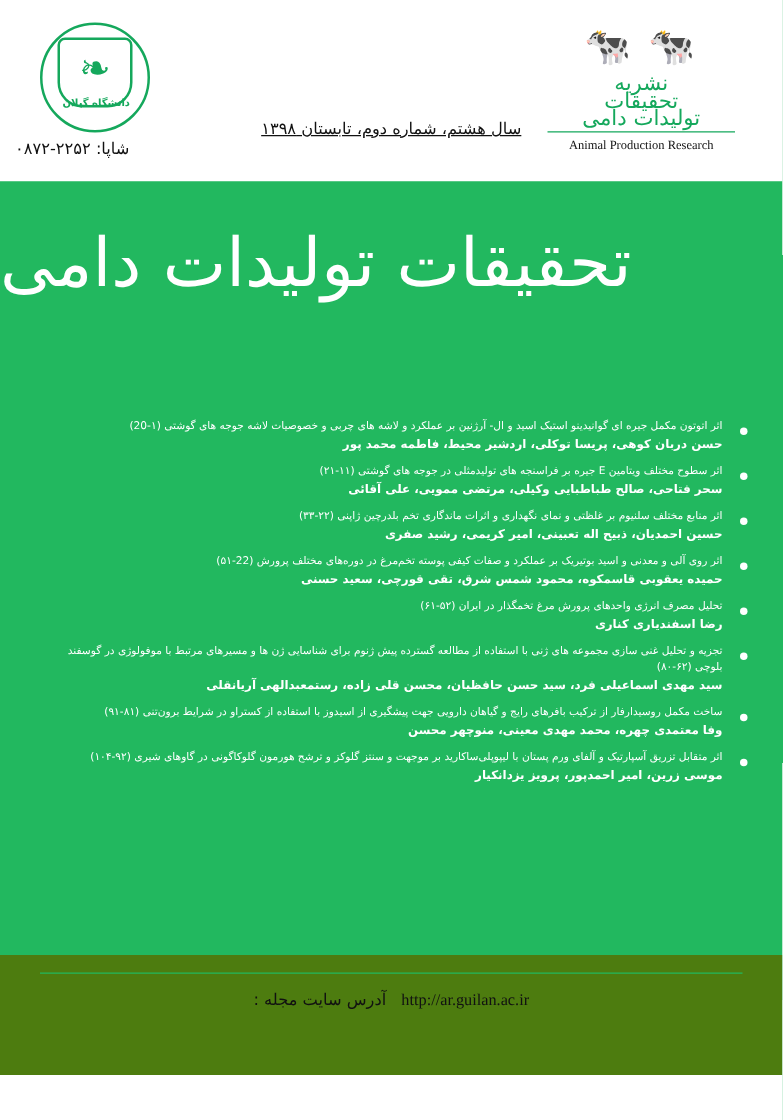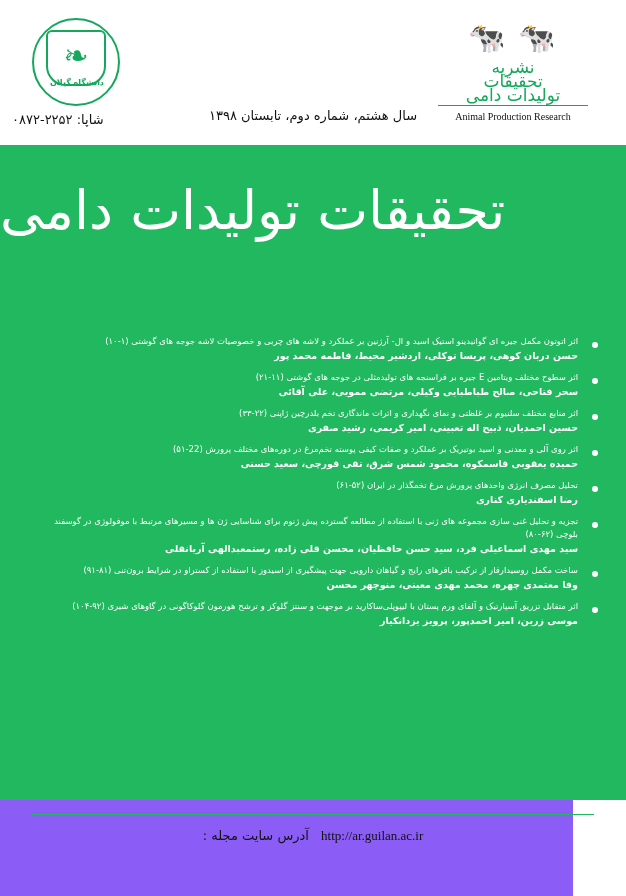--- a/index.html
+++ b/index.html
@@ -96,26 +96,27 @@
   }
   .journal-logo .rule {
     width: 150px;
     height: 1px;
     background: #15a85c;
     margin: 3px auto 3px auto;
   }
 
   .issue-line {
     position: absolute;
-    left: 0; top: 108px;
+    left: 0; top: 96px;
     width: 626px;
     text-align: center;
     color: #111111;
     font-size: 13px;
     direction: rtl;
+    text-decoration: underline;
   }
   .issn-line {
     position: absolute;
     left: 12px; top: 112px;
     width: 180px;
     text-align: left;
     color: #111111;
     font-size: 13px;
     direction: rtl;
   }
@@ -173,24 +174,24 @@
     font-size: 9.5px;
     line-height: 15px;
     text-align: right;
     direction: rtl;
     font-weight: bold;
   }
 
   
   .footer {
     position: absolute;
-    left: 0; top: 800px;
-    width: 573px;
+    left: 0; top: 764px;
+    width: 626px;
     height: 96px;
-    background: #8b5cf6;
+    background: #4d7c0f;
   }
   .footer .line {
     position: absolute;
     left: 32px; top: 14px;
     width: 562px;
     height: 1px;
     background: #22b85f;
   }
   .footer .site {
     position: absolute;
@@ -236,21 +237,21 @@
   </div>
 
   <div class="green">
 
     <div class="cover-title">تحقیقات تولیدات دامی</div>
 
     <div class="toc">
 
       <div class="toc-item">
         <span class="bullet"></span>
-        <div class="toc-title">اثر اتوتون مکمل جیره ای گوانیدینو استیک اسید و ال- آرژنین بر عملکرد و لاشه های چربی و خصوصیات لاشه جوجه های گوشتی (۱-۱۰)</div>
+        <div class="toc-title">اثر اتوتون مکمل جیره ای گوانیدینو استیک اسید و ال- آرژنین بر عملکرد و لاشه های چربی و خصوصیات لاشه جوجه های گوشتی (۱-20)</div>
         <div class="toc-authors">حسن دربان کوهی، پریسا توکلی، اردشیر محیط، فاطمه محمد پور</div>
       </div>
 
       <div class="toc-item">
         <span class="bullet"></span>
         <div class="toc-title">اثر سطوح مختلف ویتامین E جیره بر فراسنجه های تولیدمثلی در جوجه های گوشتی (۱۱-۲۱)</div>
         <div class="toc-authors">سحر فتاحی، صالح طباطبایی وکیلی، مرتضی ممویی، علی آقائی</div>
       </div>
 
       <div class="toc-item">

